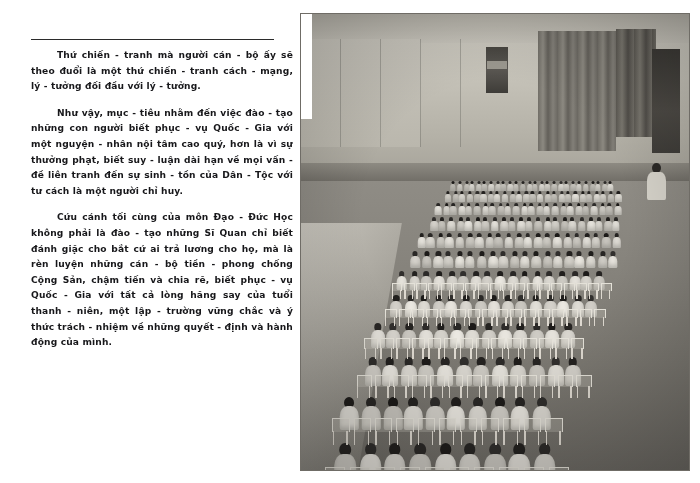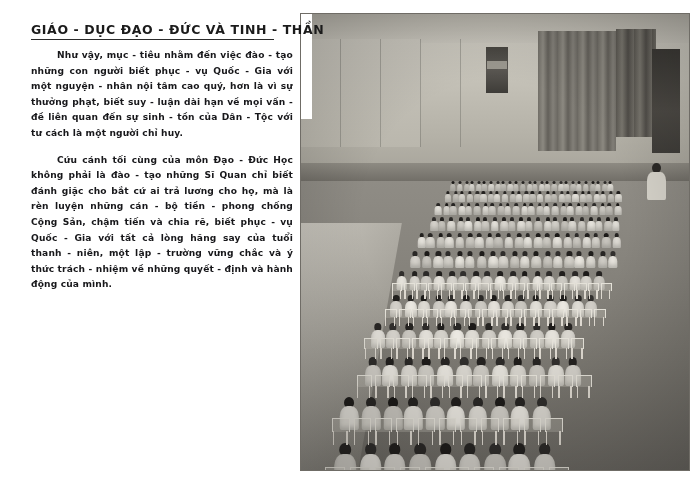--- a/index.html
+++ b/index.html
@@ -1349,21 +1349,21 @@
           <div class="chair" style="left: 249.096px; top: 454.269px; width: 17.928px; height: 14.94px;"></div>
         </div>
 
       <div class="grain"></div>
       <div class="vignette"></div>
     </div>
     <div class="notch"></div>
     <div class="photo-border"></div>
   </div>
 
-  <div class="heading">GIÁO - DỤC  ĐẠO - ĐỨC  VÀ  TINH - THẦN</div>
   <div class="heading-rule"></div>
 
   <div class="text-col">
-    <p class="para">Như vậy, mục - tiêu nhằm đến việc đào - tạo những con người biết phục - vụ Quốc - Gia với một nguyện - nhân nội tâm cao quý, hơn là vì sự thưởng phạt, biết suy - luận dài hạn về mọi vấn - đề liên quan đến sự sinh - tồn của Dân - Tộc với tư cách là một người chỉ huy.</p>
+    <p class="para">Thứ chiến - tranh mà người cán - bộ ấy sẽ theo đuổi là một thứ chiến - tranh cách - mạng, lý - tưởng đối đầu với lý - tưởng.</p>
+    <p class="para">Như vậy, mục - tiêu nhằm đến việc đào - tạo những con người biết phục - vụ Quốc - Gia với một nguyện - nhân nội tâm cao quý, hơn là vì sự thưởng phạt, biết suy - luận dài hạn về mọi vấn - đề liên tranh đến sự sinh - tồn của Dân - Tộc với tư cách là một người chỉ huy.</p>
     <p class="para">Cứu cánh tối cùng của môn Đạo - Đức Học không phải là đào - tạo những Sĩ Quan chỉ biết đánh giặc cho bắt cứ ai trả lương cho họ, mà là rèn luyện những cán - bộ tiền - phong chống Cộng Sản, chậm tiến và chia rẽ, biết phục - vụ Quốc - Gia với tất cả lòng hăng say của tuổi thanh - niên, một lập - trường vững chắc và ý thức trách - nhiệm về những quyết - định và hành động của mình.</p>
   </div>
 
 </div>
 
 </body></html>

